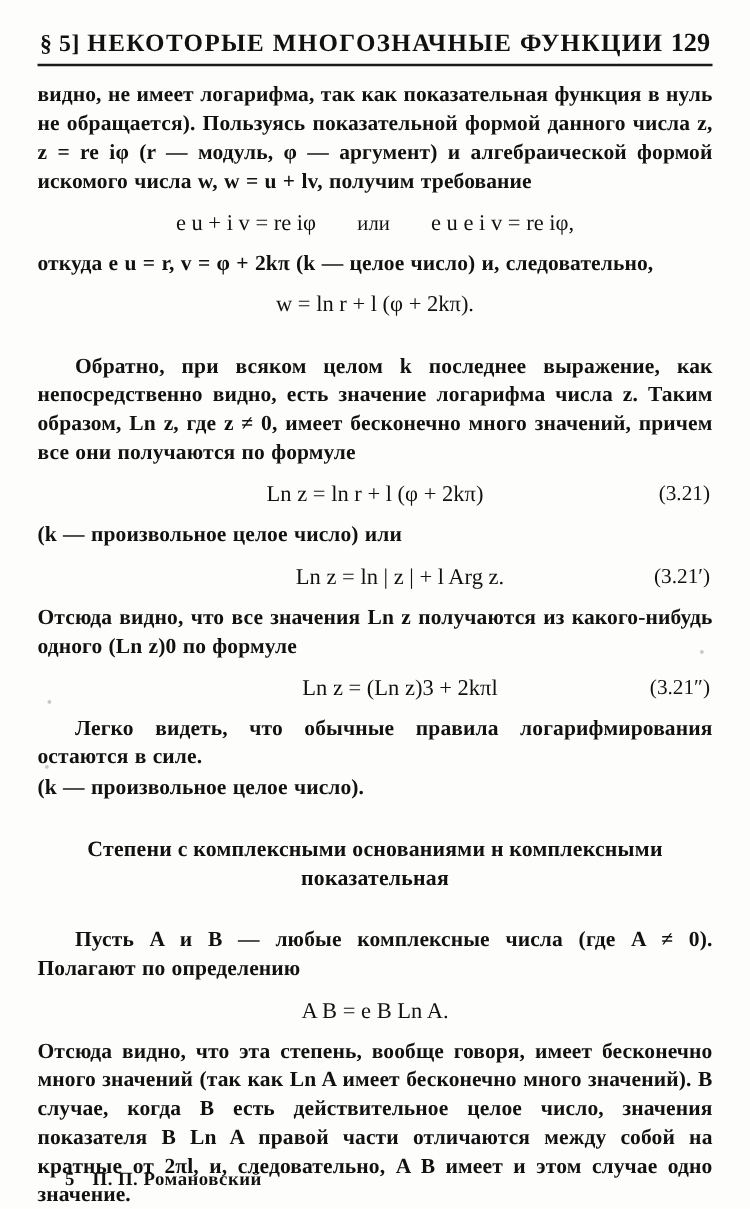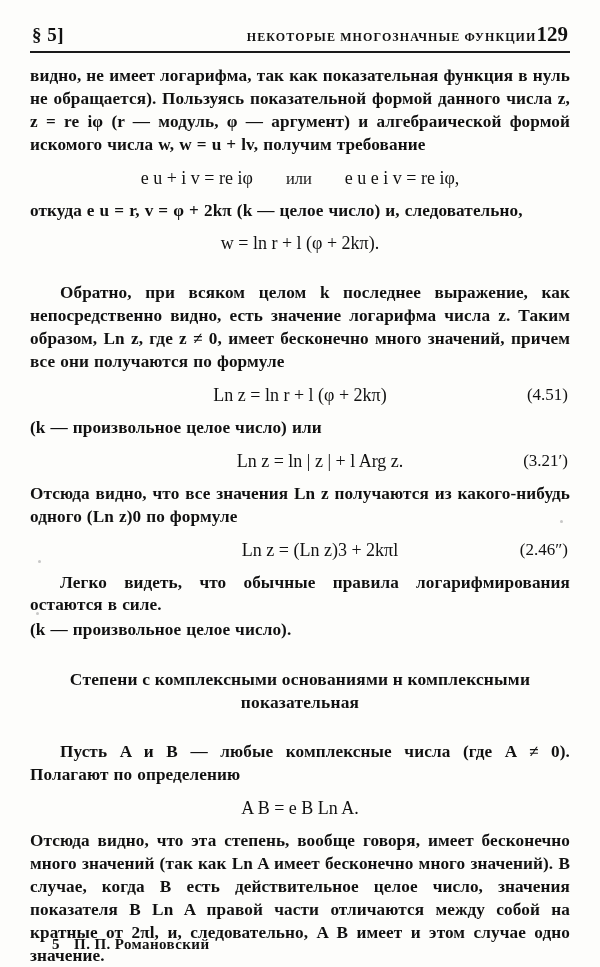--- a/index.html
+++ b/index.html
@@ -33,22 +33,22 @@
     margin-bottom: 4px;
     padding: 0 2px;
   }
   .rh-left {
     font-size: 19px;
     letter-spacing: 0.5px;
     white-space: nowrap;
   }
   .rh-center {
     flex: 1;
-    text-align: right;
-    font-size: 12px;
+    text-align: center;
+    font-size: 20px;
     letter-spacing: 1.1px;
     text-transform: uppercase;
   }
   .rh-right {
     font-size: 21px;
     white-space: nowrap;
   }
   .rule {
     border: 0;
     border-top: 2px solid #1a1a1a;
@@ -154,35 +154,35 @@
   <p class="para bold">откуда e u = r,  v = φ + 2kπ  (k — целое число) и, следовательно,</p>
 
   <div class="formula-row">
     <span class="formula">w = ln r + l (φ + 2kπ).</span>
   </div>
 
   <p class="para bold indent spaced">Обратно, при всяком целом k последнее выражение, как непосредственно видно, есть значение логарифма числа z. Таким образом, Ln z, где  z ≠ 0,  имеет бесконечно много значений, причем все они получаются по формуле</p>
 
   <div class="formula-row">
     <span class="formula">Ln z = ln r + l (φ + 2kπ)</span>
-    <span class="eqno">(4.51)</span>
+    <span class="eqno">(3.21)</span>
   </div>
 
   <p class="para bold">(k — произвольное целое число) или</p>
 
   <div class="formula-row left-pad">
     <span class="formula">Ln z = ln | z | + l Arg z.</span>
     <span class="eqno">(3.21′)</span>
   </div>
 
   <p class="para bold">Отсюда видно, что все значения Ln z получаются из какого-нибудь одного (Ln z)0 по формуле</p>
 
   <div class="formula-row left-pad">
     <span class="formula">Ln z = (Ln z)3 + 2kπl</span>
-    <span class="eqno">(2.46″)</span>
+    <span class="eqno">(3.21″)</span>
   </div>
 
   <p class="para bold indent">Легко видеть, что обычные правила логарифмирования остаются в силе.</p>
 
   <p class="para bold">(k — произвольное целое число).</p>
 
   <h2 class="section-head">Степени с комплексными основаниями н комплексными показательная</h2>
 
   <p class="para bold indent spaced">Пусть A и B — любые комплексные числа (где  A ≠ 0). Полагают по определению</p>
 

